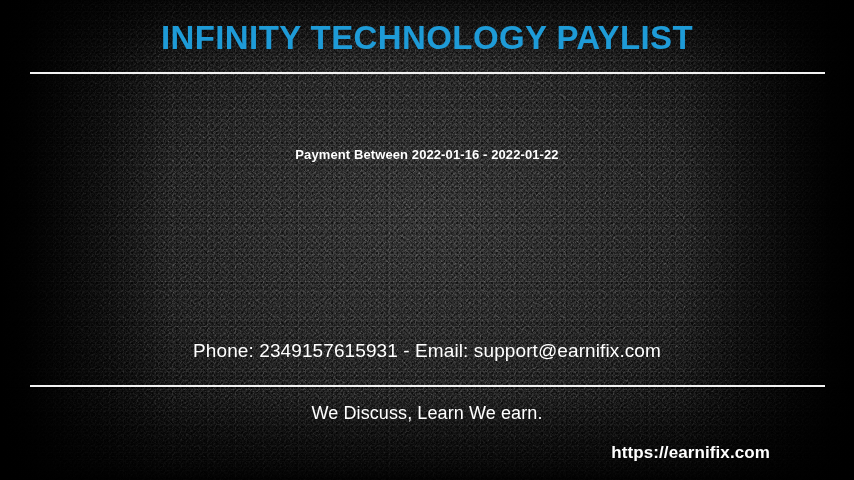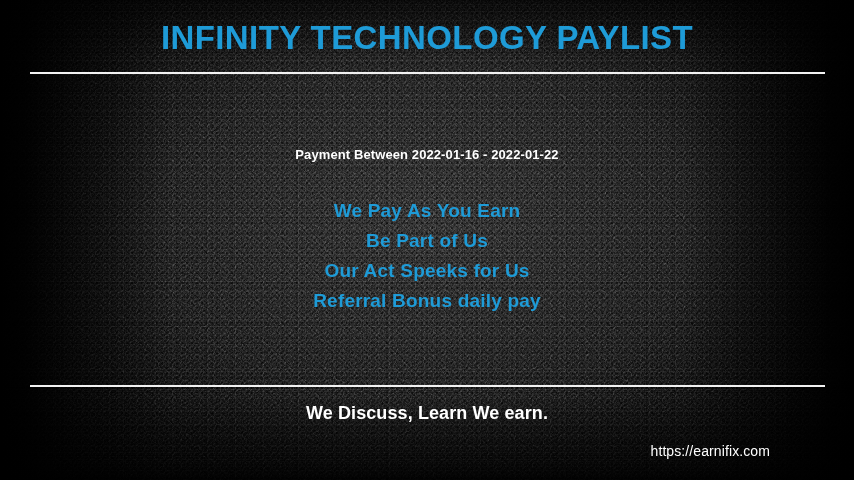--- a/index.html
+++ b/index.html
@@ -145,31 +145,31 @@
     color: #ffffff;
     letter-spacing: .1px;
   }
 
   .slogan {
     position: absolute;
     top: 403px;
     left: 0;
     right: 0;
     font-size: 18px;
-    font-weight: 700;
+    font-weight: 400;
     color: #ffffff;
     letter-spacing: .1px;
   }
 
   .website {
     position: absolute;
     top: 443px;
     right: 84px;
-    font-size: 14px;
-    font-weight: 400;
+    font-size: 17px;
+    font-weight: 700;
     color: #ffffff;
     letter-spacing: .1px;
   }
 </style>
 </head>
 <body>
 
 <div id="poster">
 
   <div class="bg-base"></div>
@@ -180,27 +180,22 @@
 
   <div class="content">
 
     <div class="poster-title">INFINITY TECHNOLOGY PAYLIST</div>
 
     <div class="divider divider-top"></div>
 
 
     <div class="subhead">Payment Between 2022-01-16 - 2022-01-22</div>
 
-    <div class="taglines">
-      <div class="tagline">We Pay As You Earn</div>
-      <div class="tagline">Be Part of Us</div>
-      <div class="tagline">Our Act Speeks for Us</div>
-      <div class="tagline">Referral Bonus daily pay</div>
-    </div>
-
+
+    <div class="contact">Phone: 2349157615931 - Email: support@earnifix.com</div>
 
     <div class="divider divider-bottom"></div>
 
     <div class="slogan">We Discuss, Learn We earn.</div>
 
     <div class="website">https://earnifix.com</div>
 
   </div>
 </div>
 

